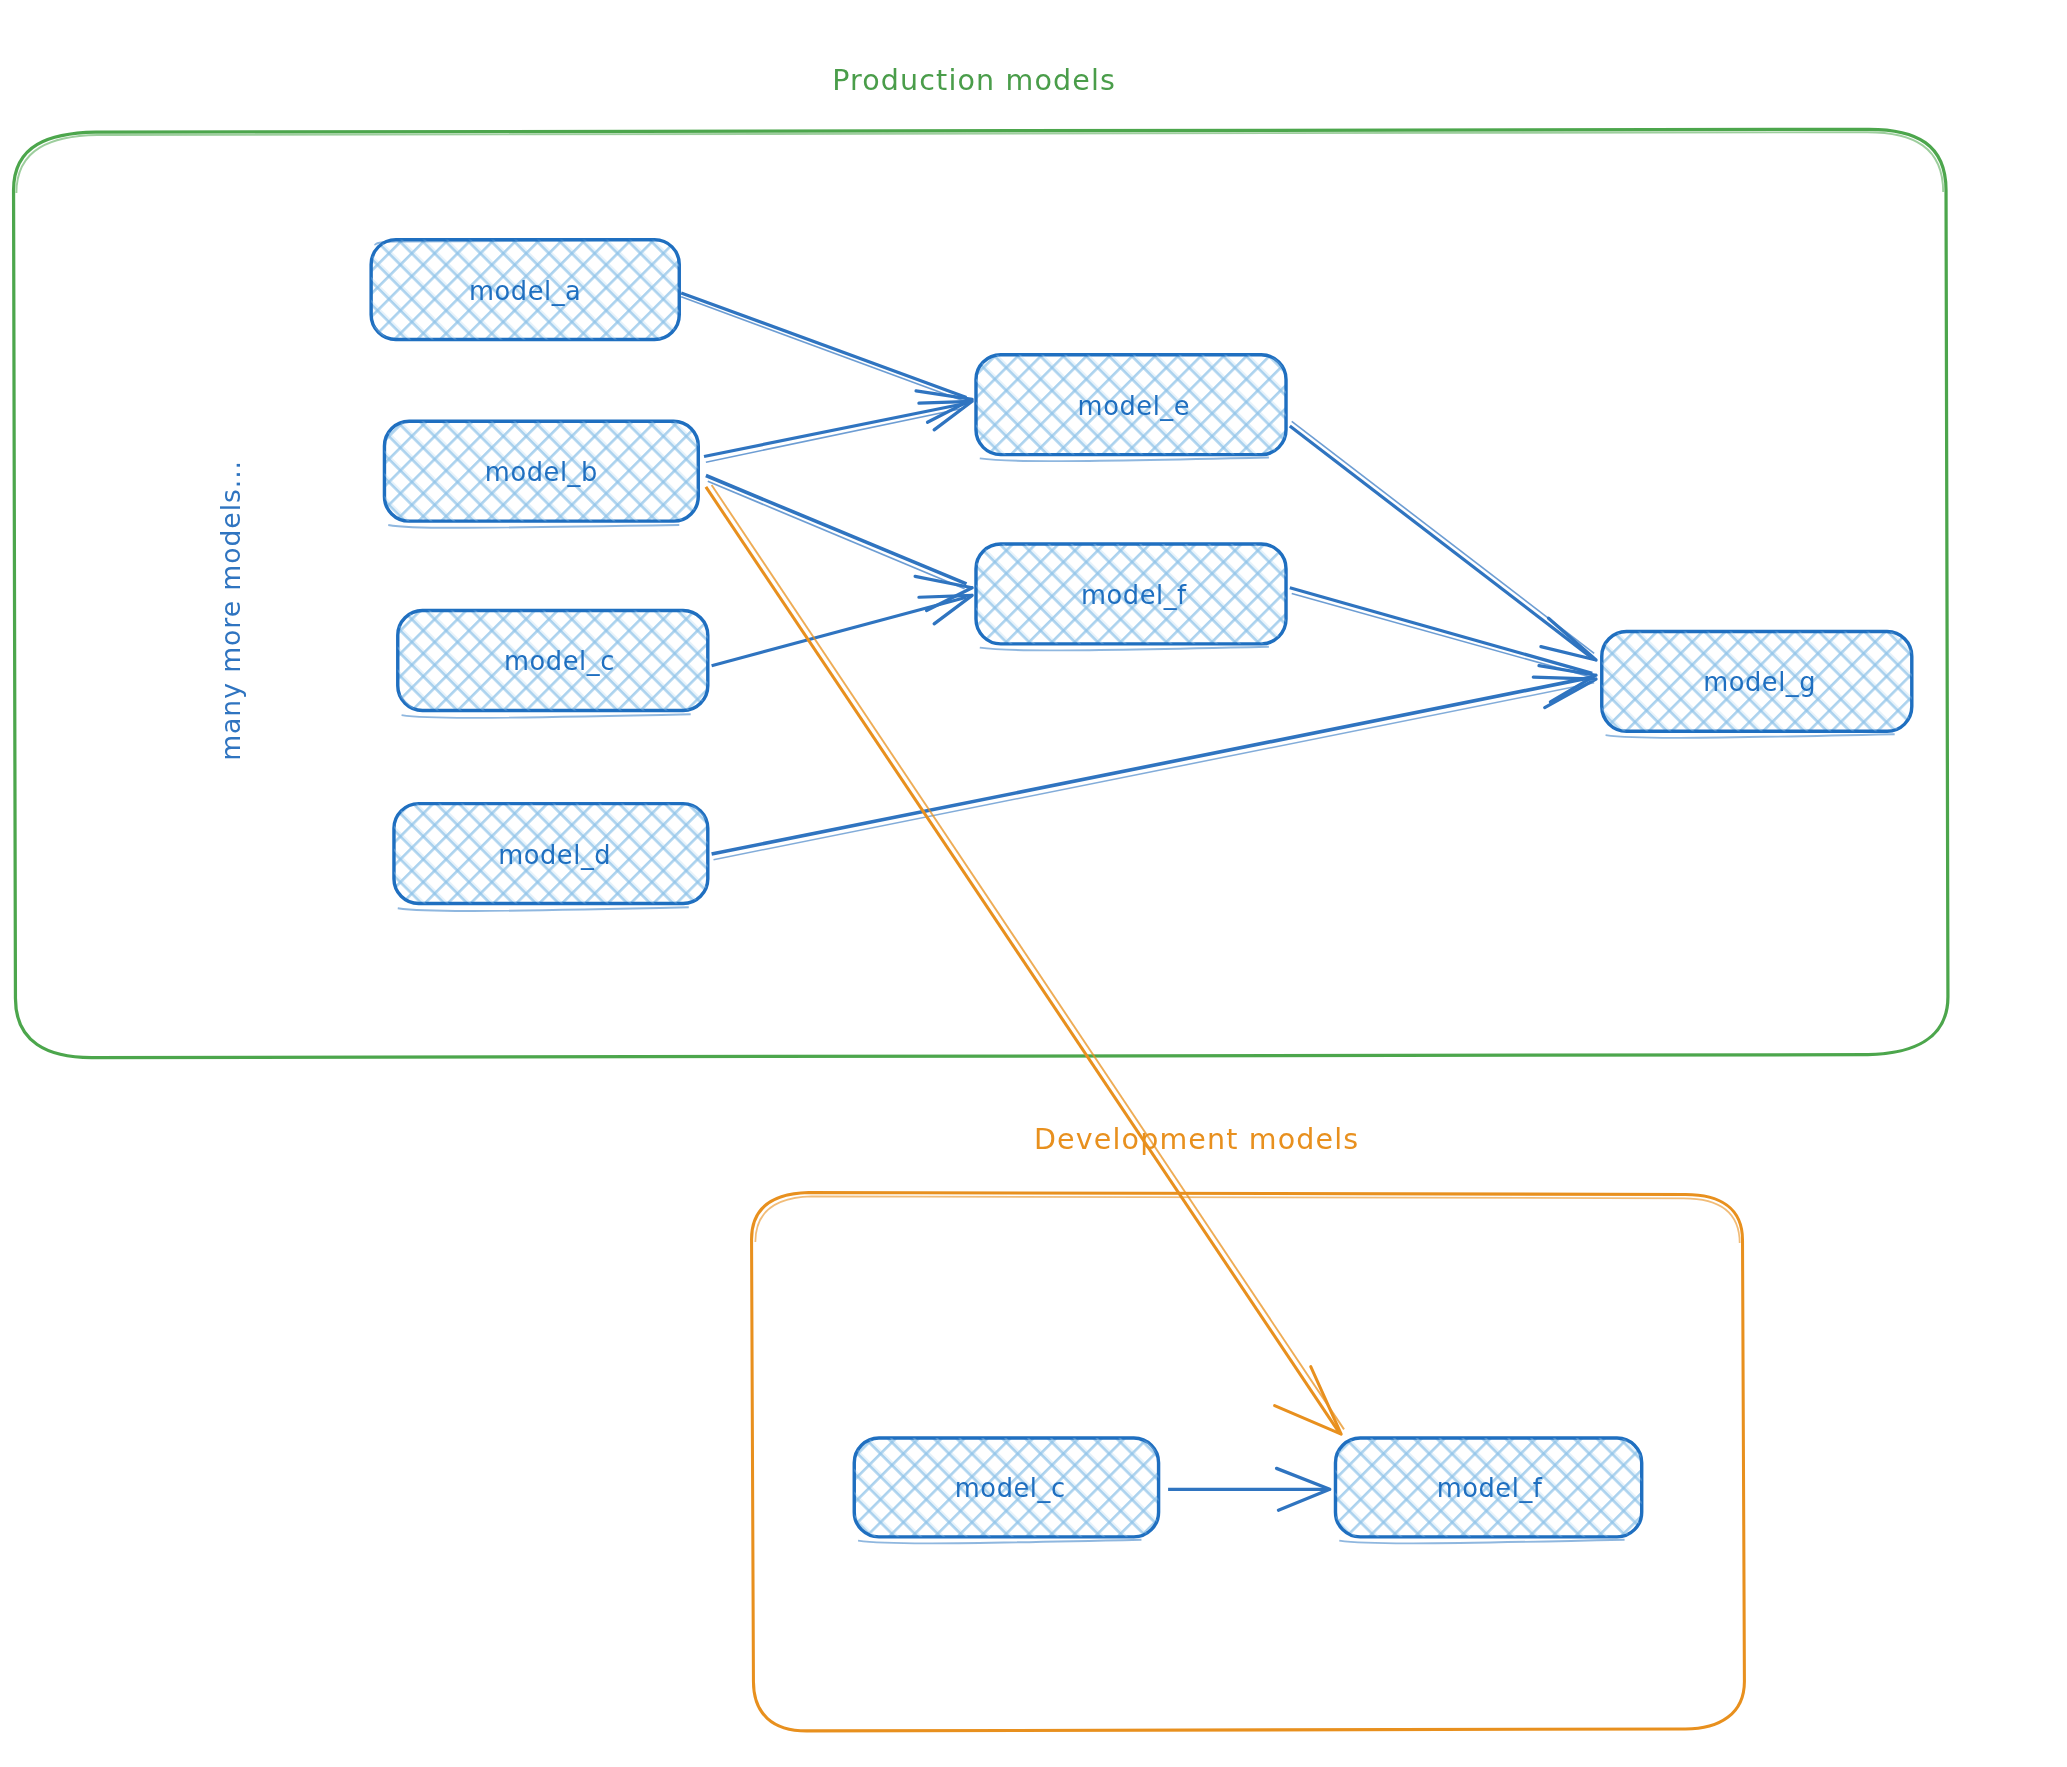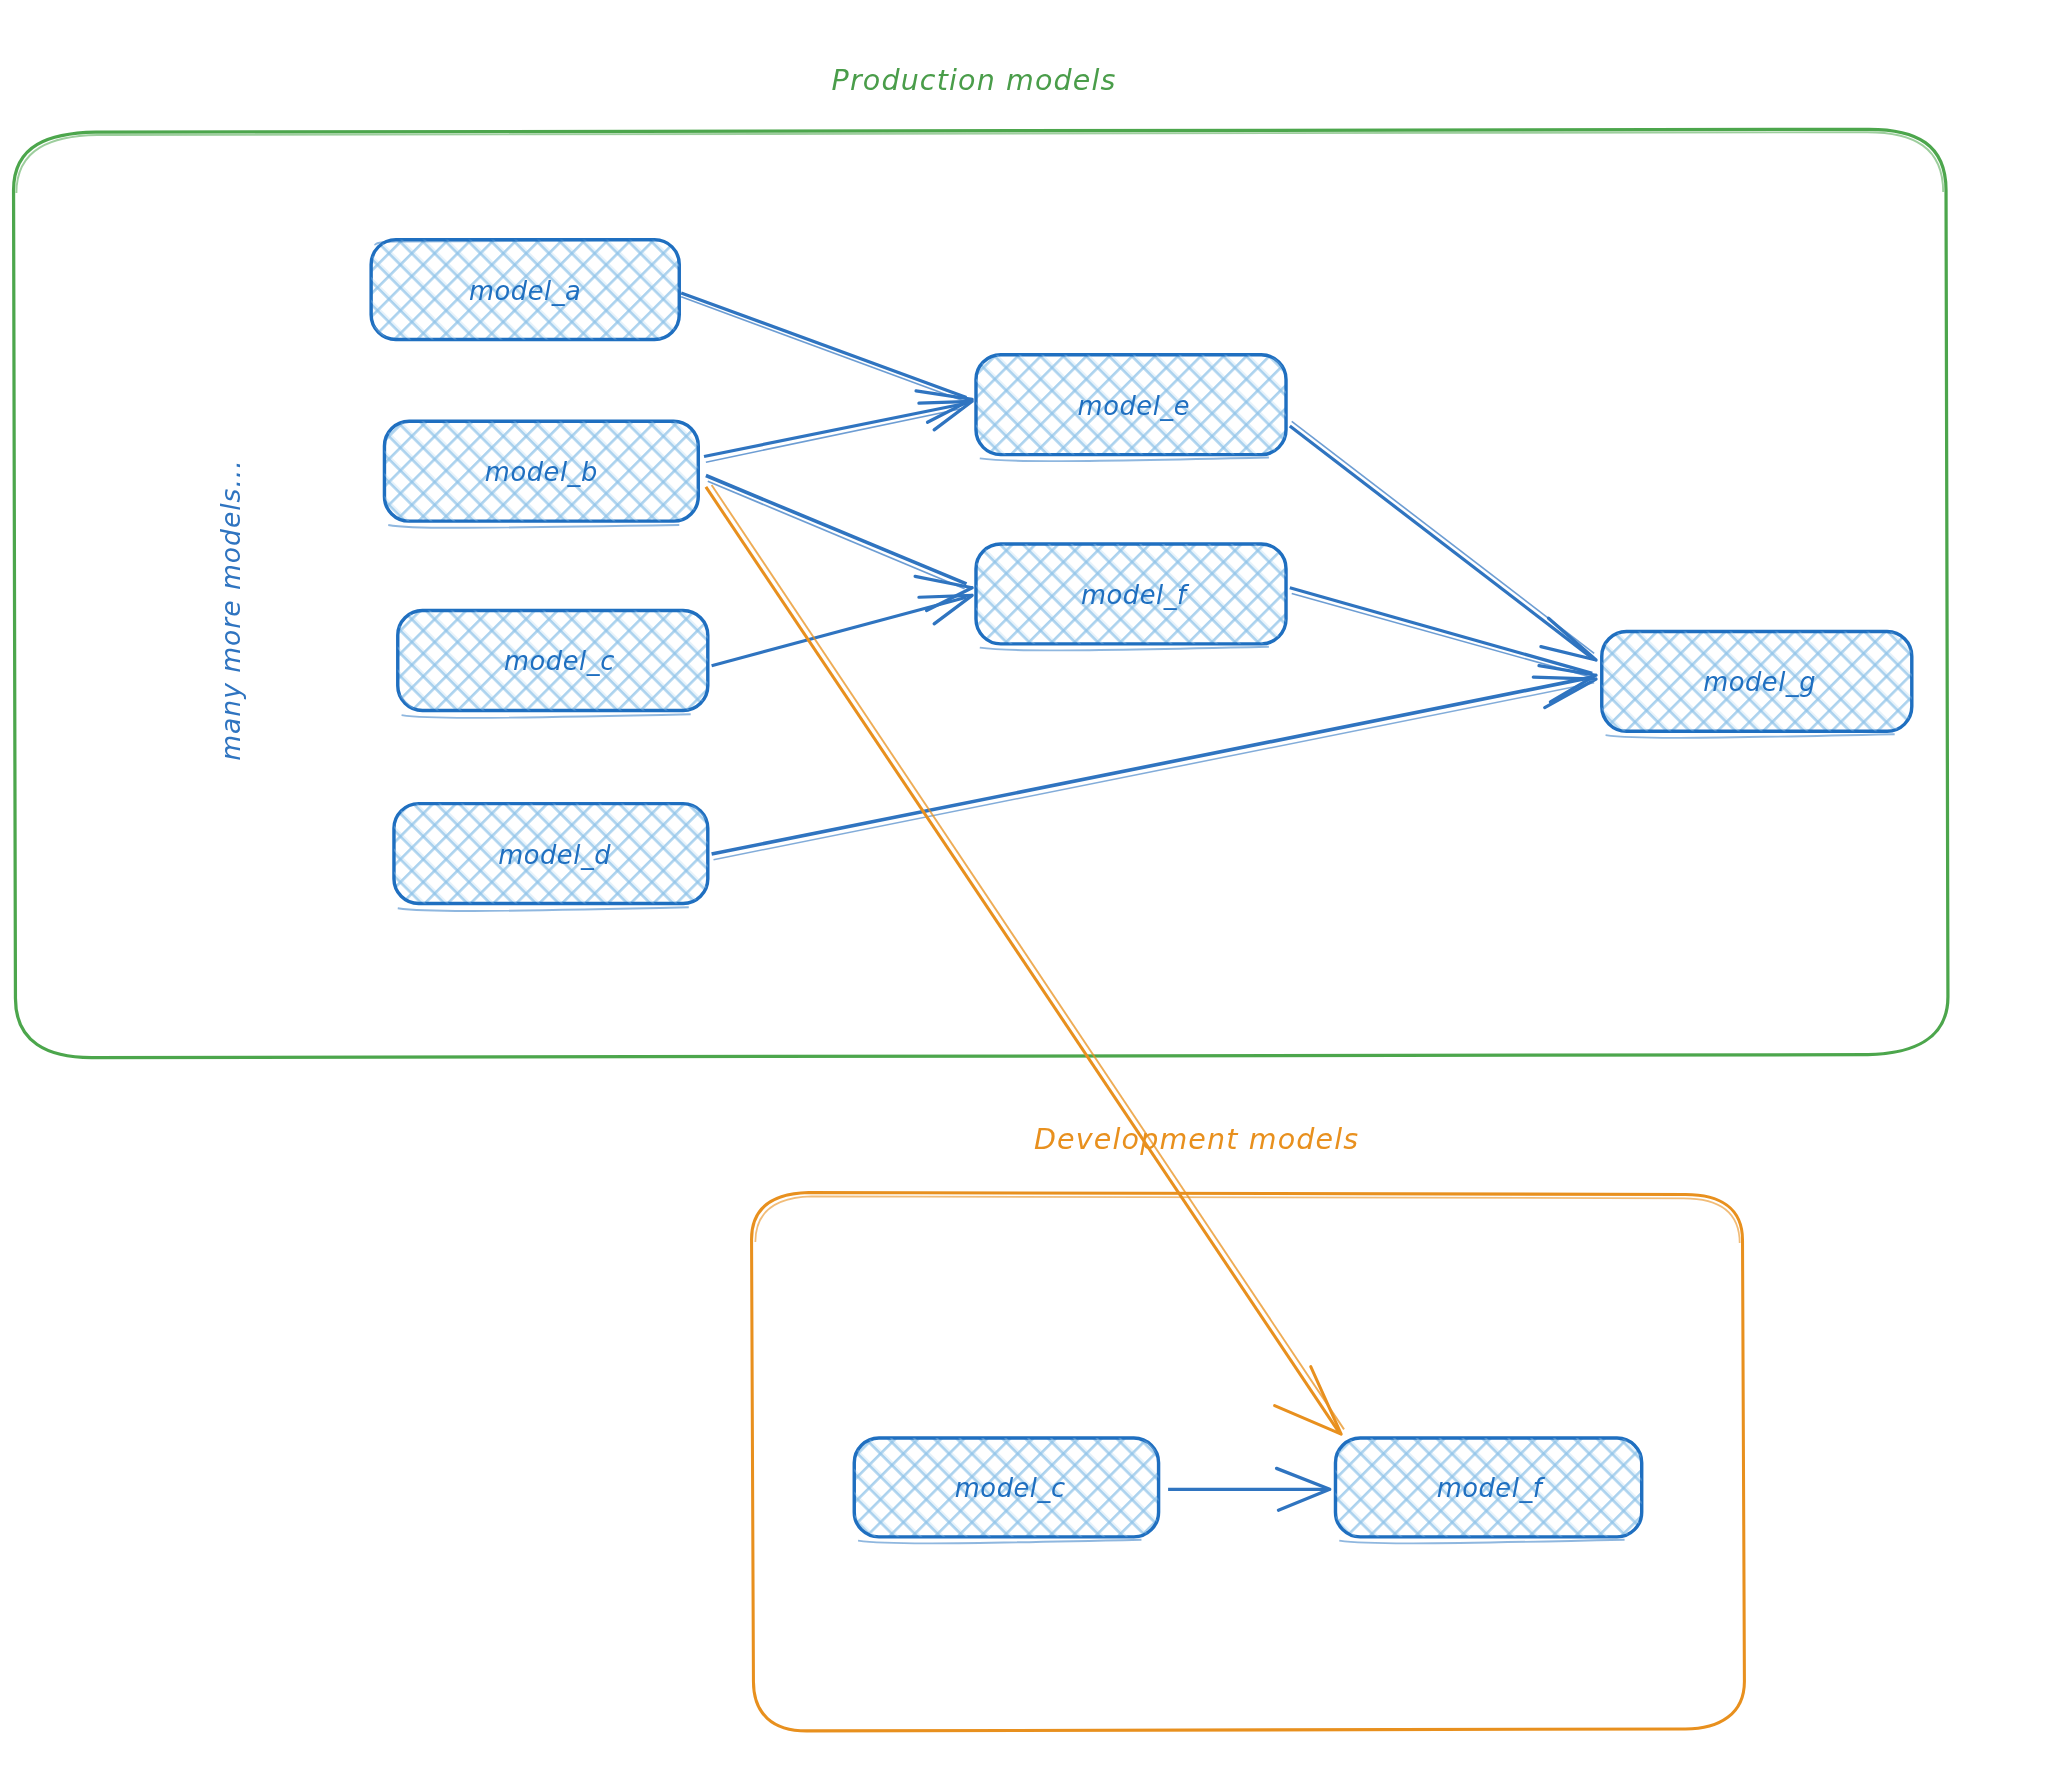--- a/index.html
+++ b/index.html
@@ -10,21 +10,20 @@
   }
   body {
     font-family: "DejaVu Sans", sans-serif;
   }
   #stage {
     position: relative;
     width: 2068px;
     height: 1767px;
     background: #ffffff;
     overflow: hidden;
-    font-style: italic;
   }
   #canvas {
     position: absolute;
     top: 0;
     left: 0;
     width: 2068px;
     height: 1767px;
   }
   .grp-label {
     font-family: "DejaVu Sans", sans-serif;

